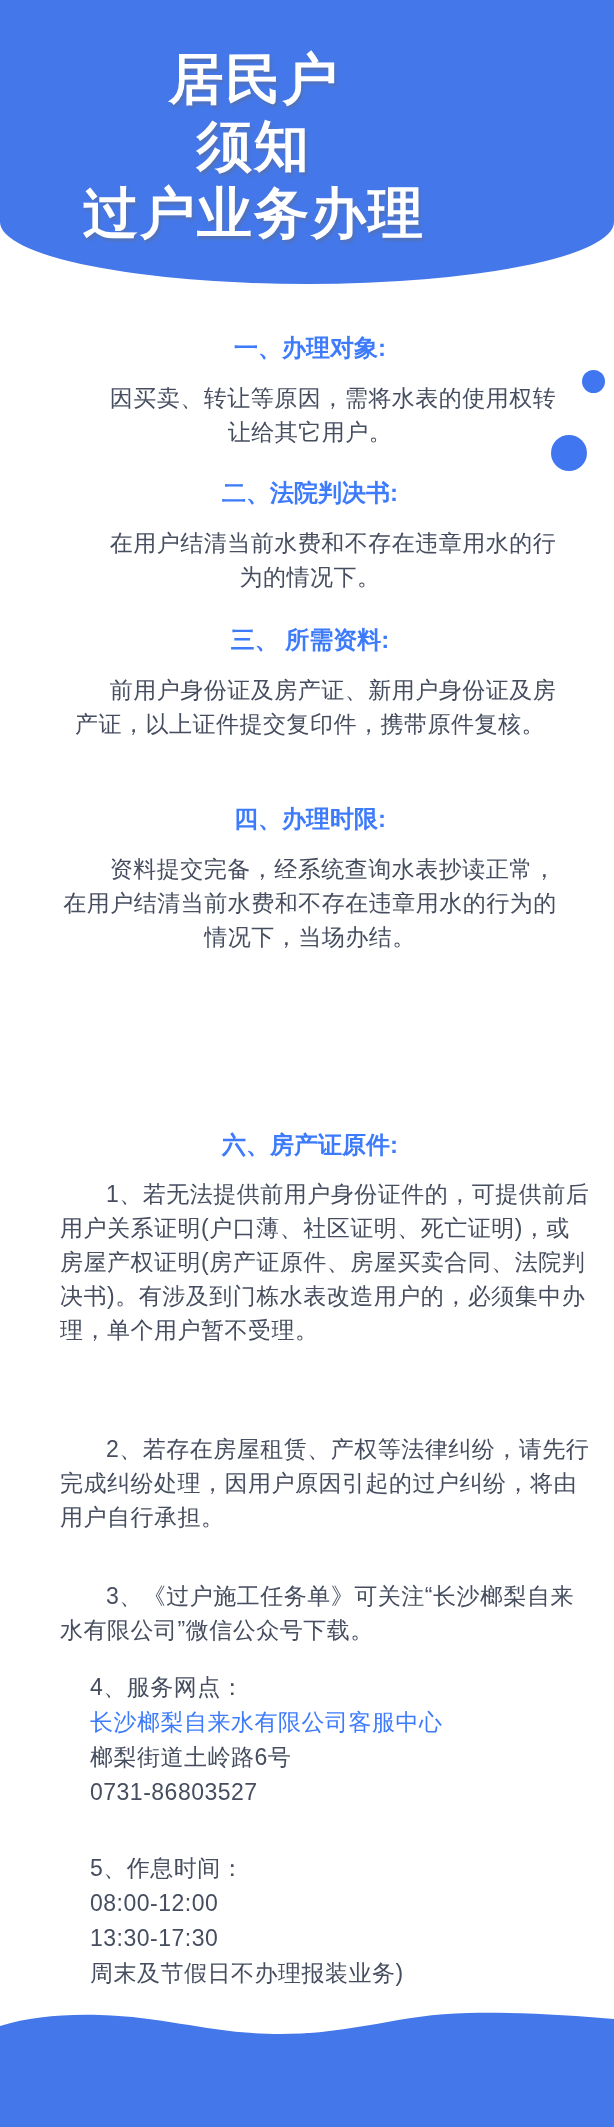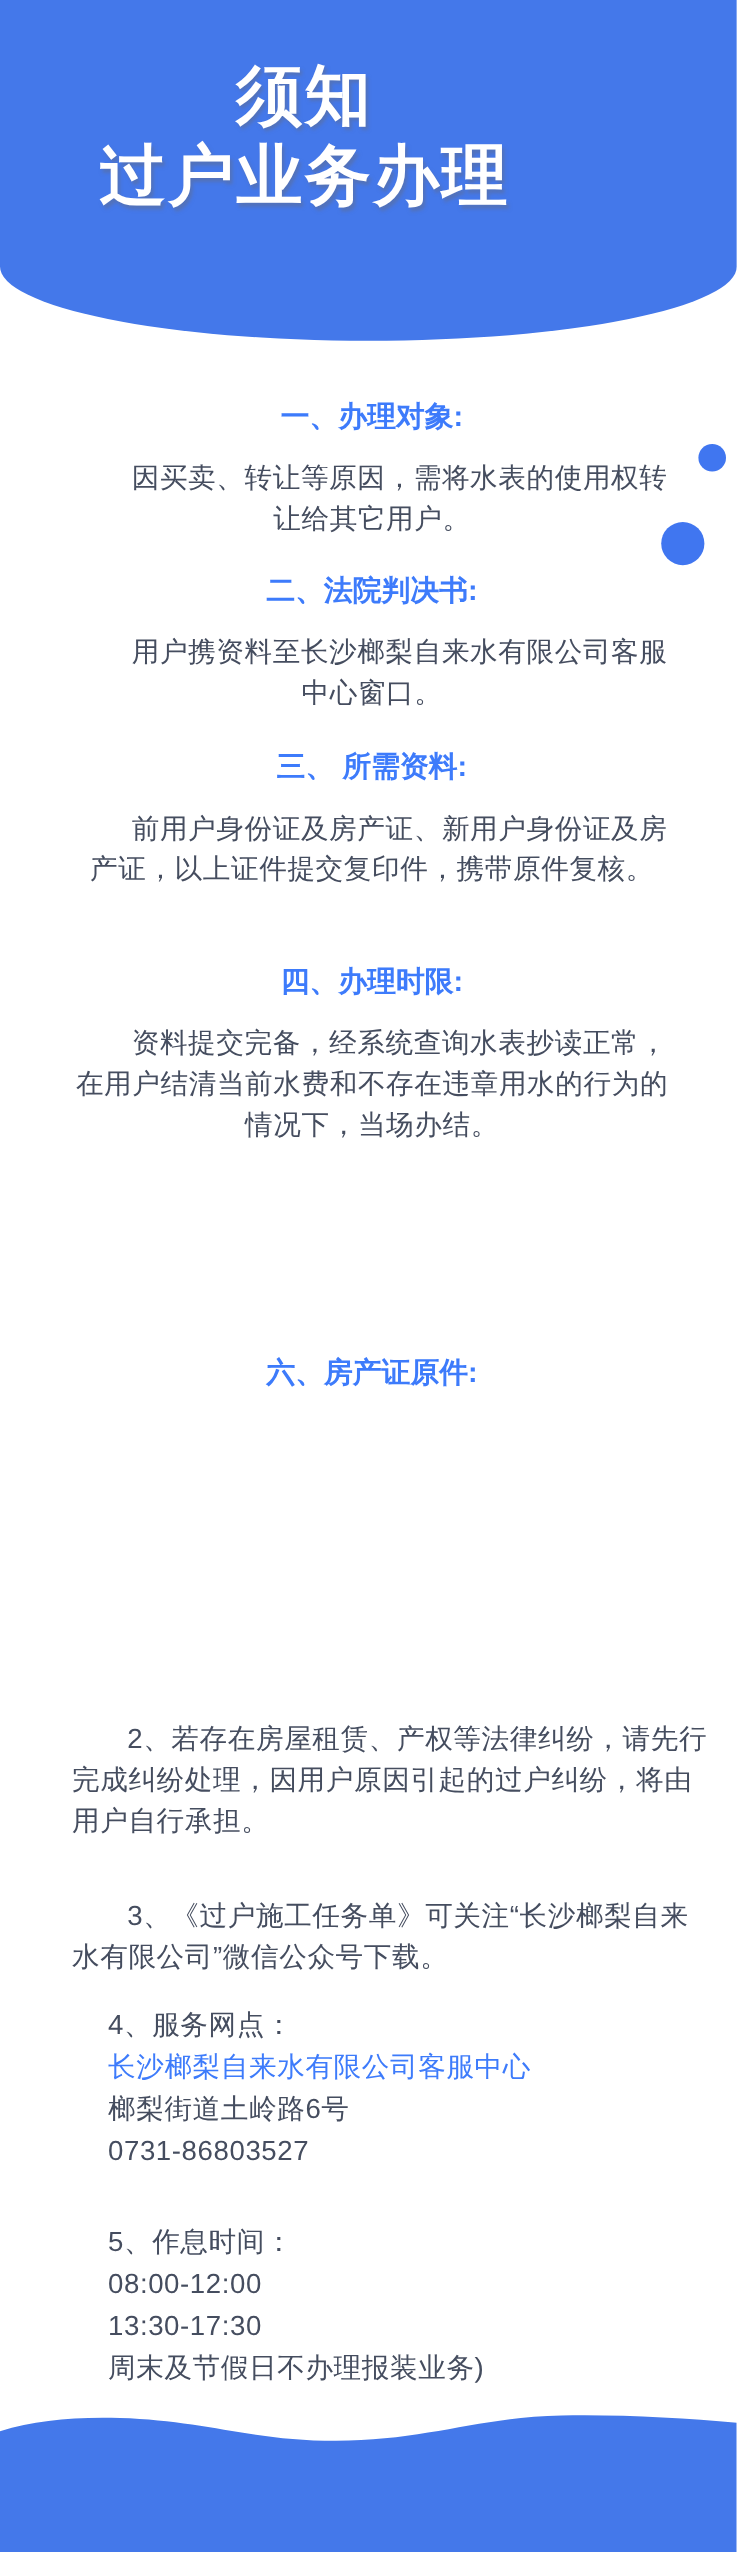--- a/index.html
+++ b/index.html
@@ -55,53 +55,55 @@
   
   .footer { position: absolute; left: 0; bottom: 0; width: 614px; height: 116px; display: block; }
 </style>
 </head>
 <body>
 
 <div class="page">
 
   <div class="header">
     <div class="title">
+      <div>居民户</div>
       <div>须知</div>
       <div>过户业务办理</div>
     </div>
   </div>
 
   <span class="dot dot-small"></span>
   <span class="dot dot-large"></span>
 
   <section class="sec" style="top:331px">
     <h2 class="sec-h">一、办理对象:</h2>
     <p class="sec-p">因买卖、转让等原因，需将水表的使用权转让给其它用户。</p>
   </section>
 
   <section class="sec" style="top:476px">
     <h2 class="sec-h">二、法院判决书:</h2>
-    <p class="sec-p">用户携资料至长沙榔梨自来水有限公司客服中心窗口。</p>
+    <p class="sec-p">在用户结清当前水费和不存在违章用水的行为的情况下。</p>
   </section>
 
   <section class="sec" style="top:623px">
     <h2 class="sec-h">三、 所需资料:</h2>
     <p class="sec-p">前用户身份证及房产证、新用户身份证及房产证，以上证件提交复印件，携带原件复核。</p>
   </section>
 
   <section class="sec" style="top:802px">
     <h2 class="sec-h">四、办理时限:</h2>
     <p class="sec-p">资料提交完备，经系统查询水表抄读正常，在用户结清当前水费和不存在违章用水的行为的情况下，当场办结。</p>
   </section>
 
 
   <section class="sec" style="top:1128px">
     <h2 class="sec-h">六、房产证原件:</h2>
   </section>
 
+  <p class="sec-p abs" style="top:1161px">1、若无法提供前用户身份证件的，可提供前后用户关系证明(户口薄、社区证明、死亡证明)，或房屋产权证明(房产证原件、房屋买卖合同、法院判决书)。有涉及到门栋水表改造用户的，必须集中办理，单个用户暂不受理。</p>
 
   <p class="sec-p abs" style="top:1416px">2、若存在房屋租赁、产权等法律纠纷，请先行完成纠纷处理，因用户原因引起的过户纠纷，将由用户自行承担。</p>
 
   <p class="sec-p abs" style="top:1563px">3、《过户施工任务单》可关注“长沙榔梨自来水有限公司”微信公众号下载。</p>
 
   <div class="abs block" style="top:1670px">
     <div>4、服务网点：</div>
     <div class="blue-line">长沙榔梨自来水有限公司客服中心</div>
     <div>榔梨街道土岭路6号</div>
     <div>0731-86803527</div>

